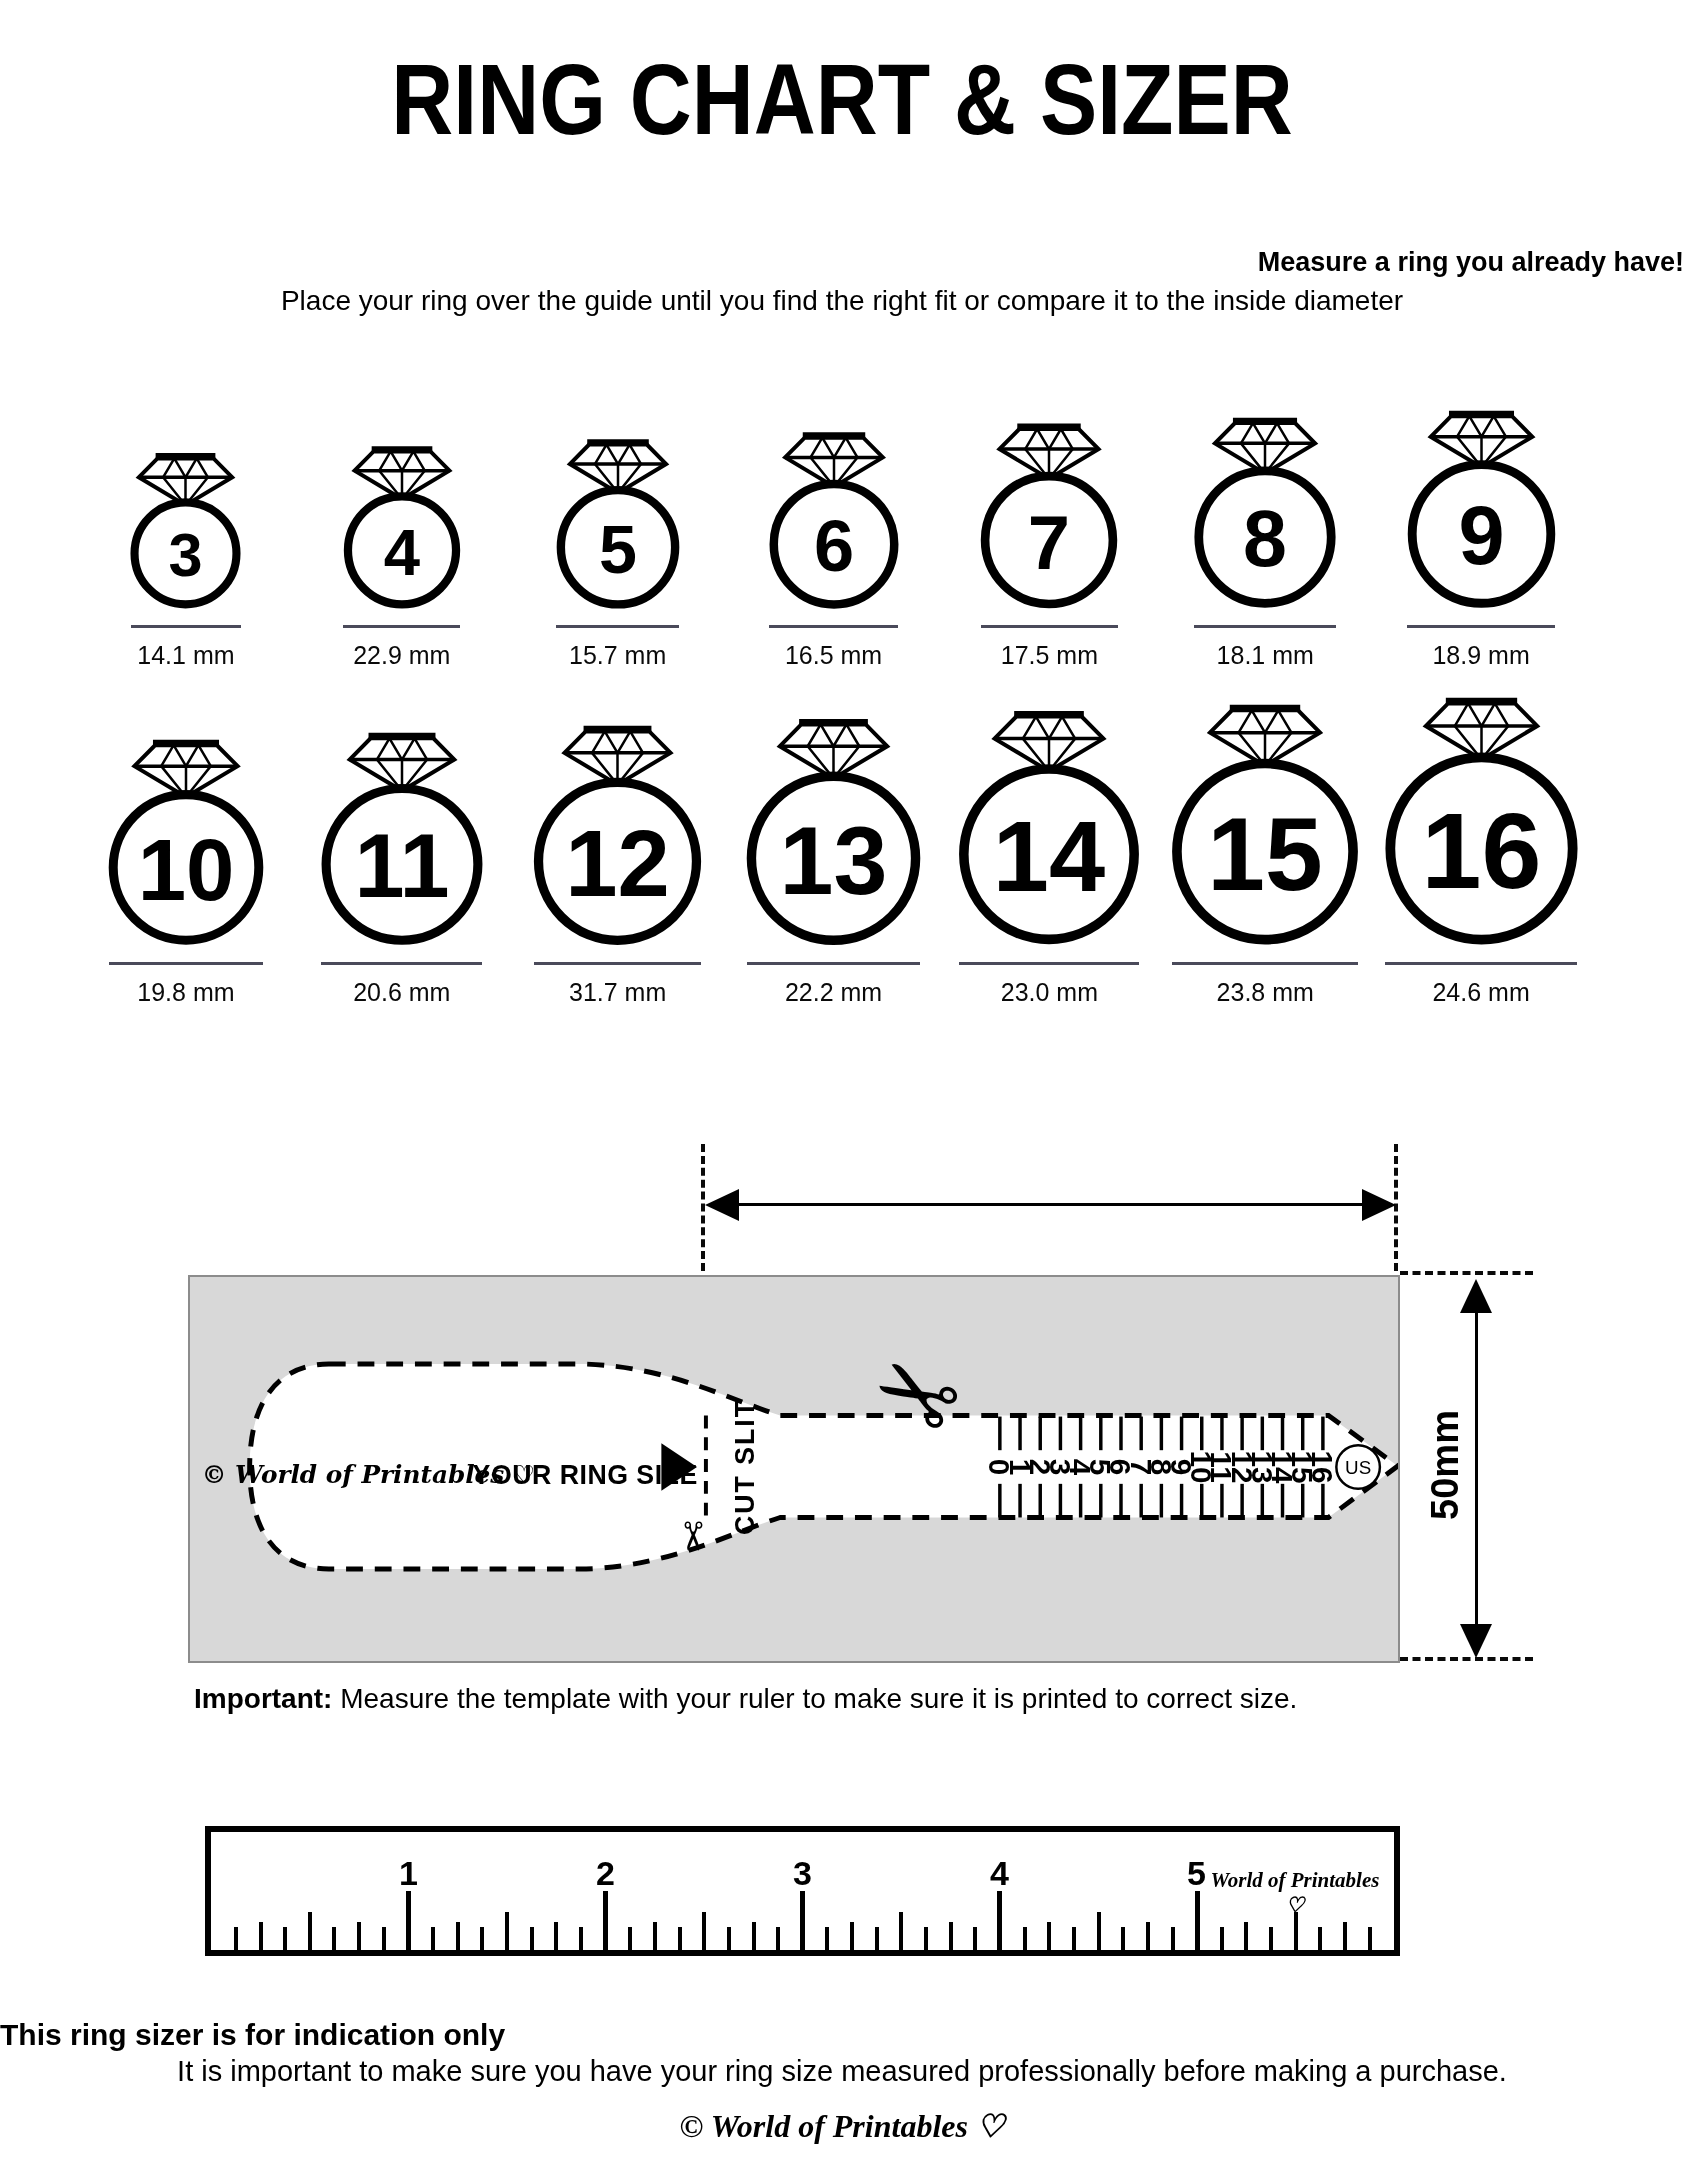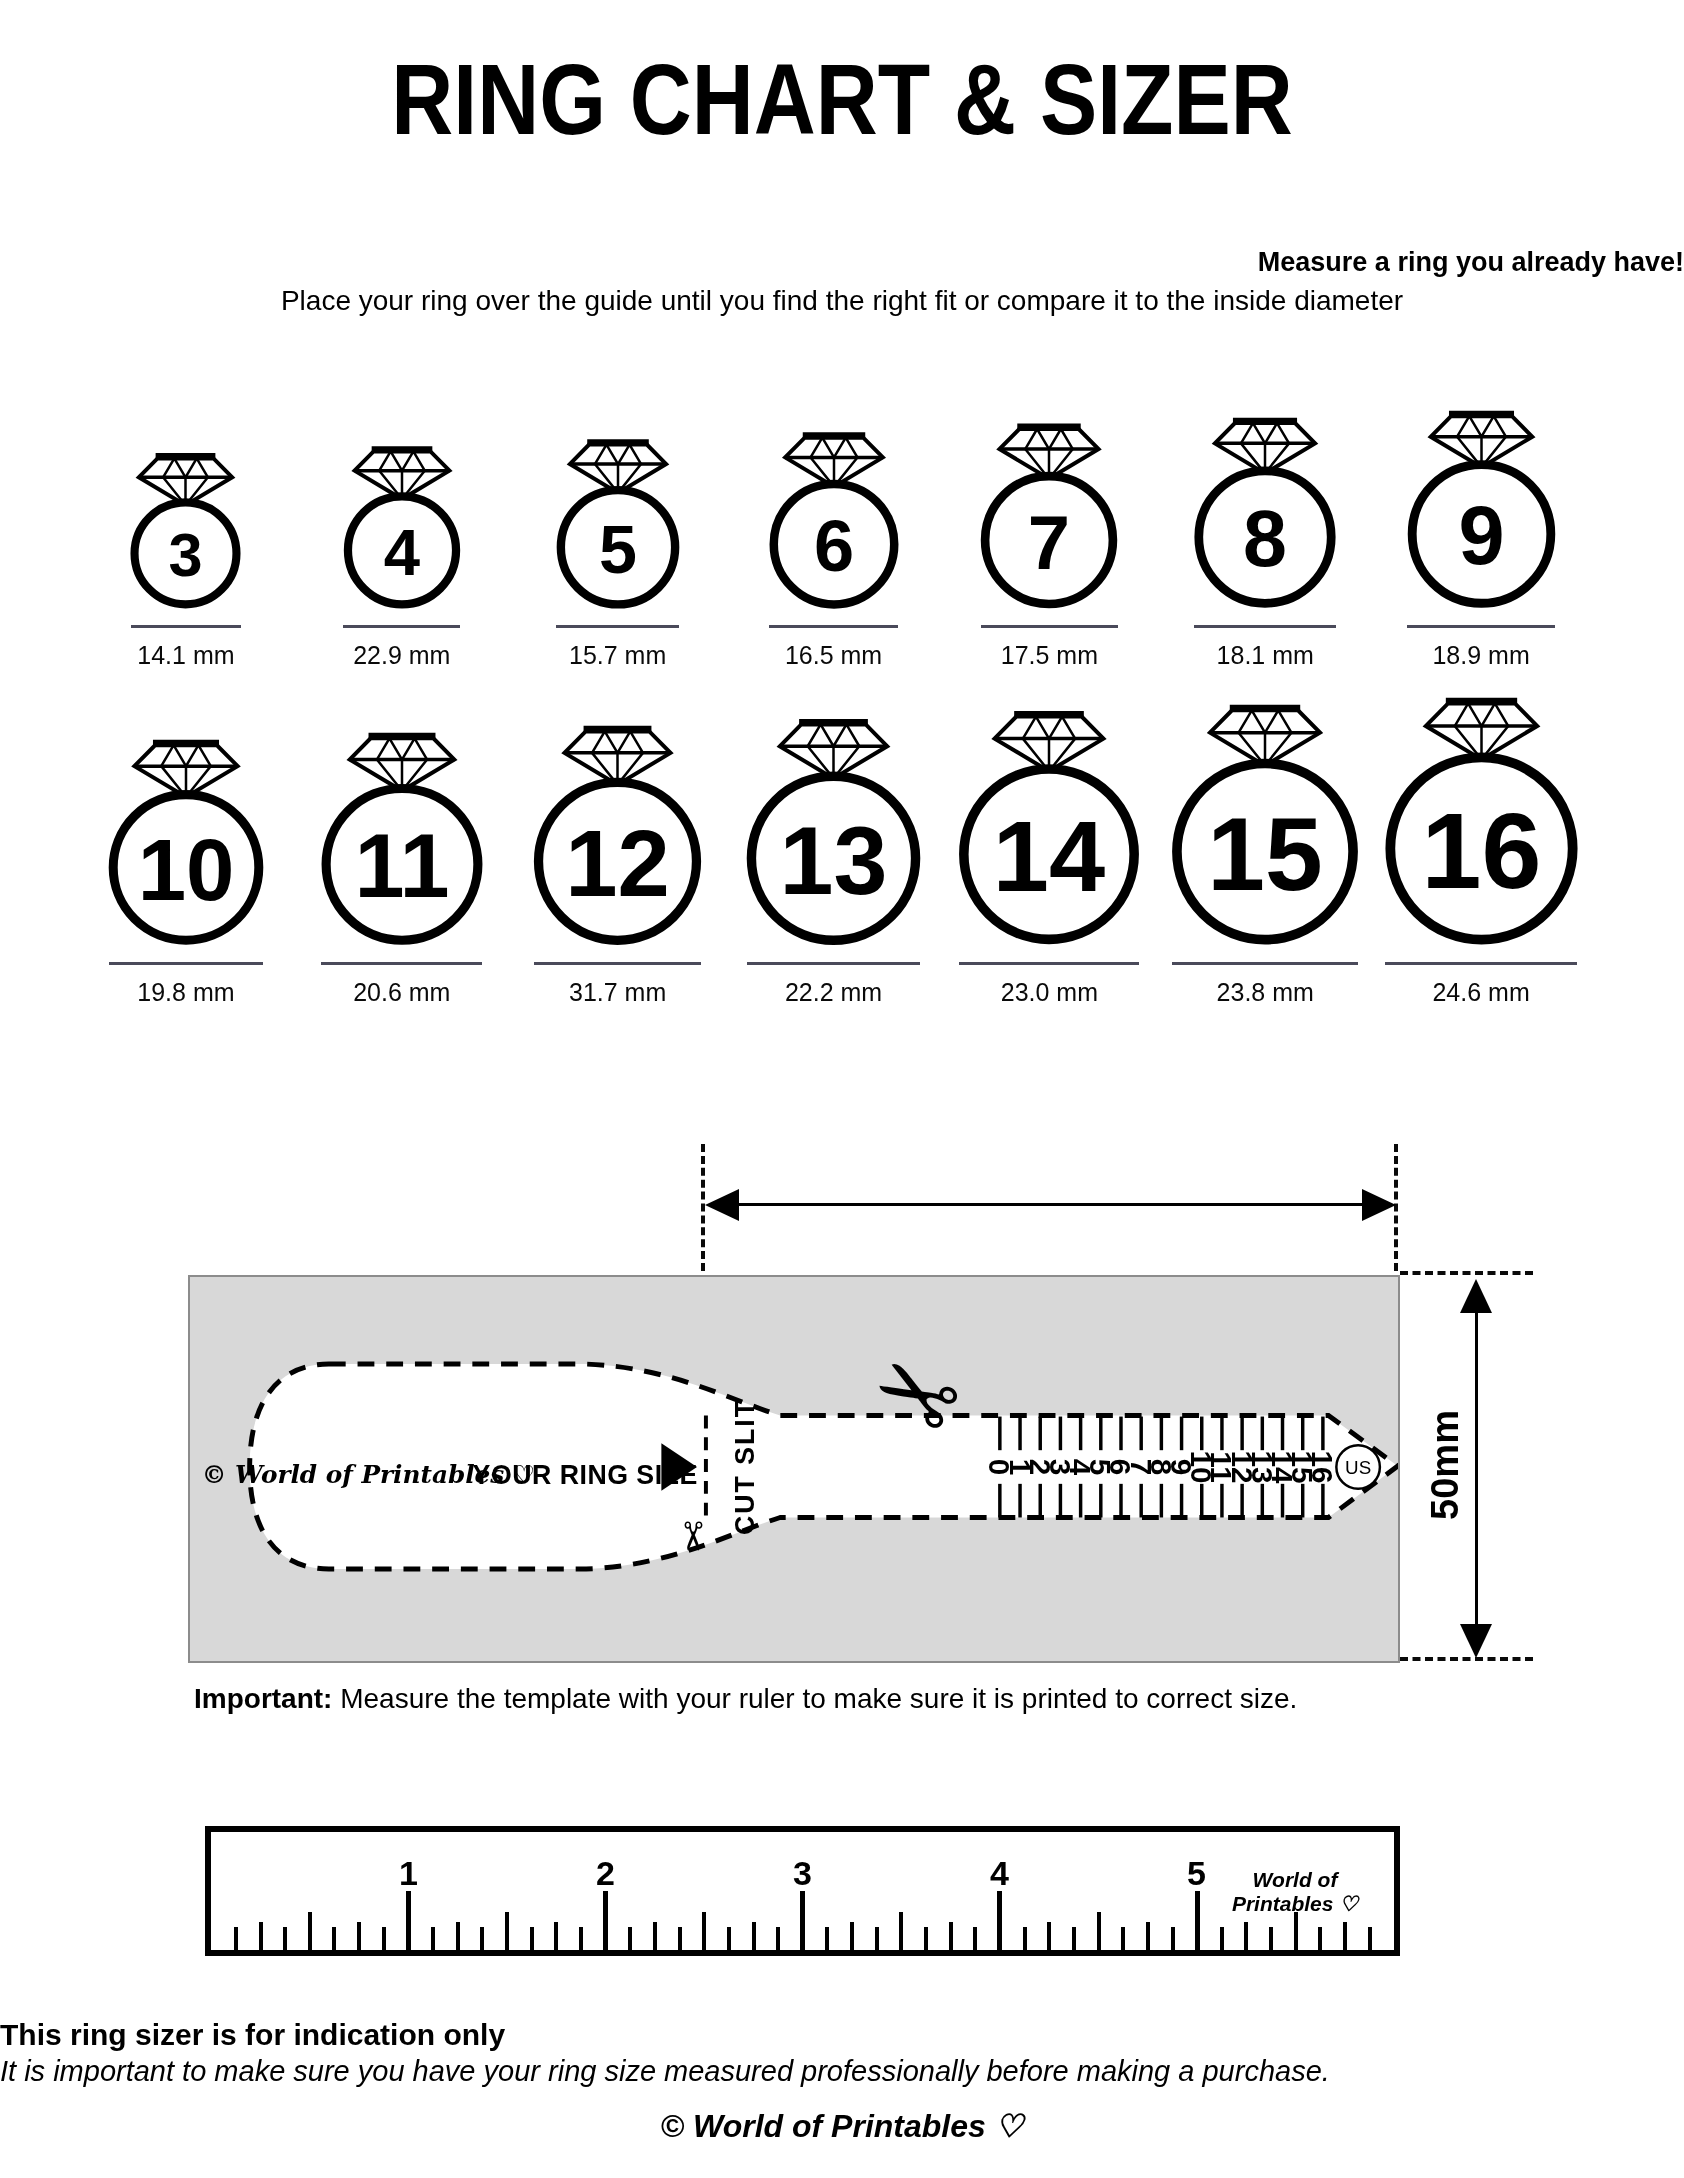--- a/index.html
+++ b/index.html
@@ -33,27 +33,27 @@
              background:#d8d8d8;border:2px solid #8c8c8c;box-sizing:border-box;}
   
   .important{position:absolute;left:194px;top:1683px;width:1287px;font-size:28px;}
   .important .b{font-weight:700;}
   
   .ruler{position:absolute;left:205px;top:1826px;width:1195px;height:130px;
          border:6px solid #000;box-sizing:border-box;background:#fff;}
   .ruler-inner{position:relative;width:100%;height:100%;}
   .r-tick{position:absolute;bottom:0;background:#000;}
   .r-num{position:absolute;width:59px;text-align:center;font-size:34px;font-weight:700;}
-  .script{font-family:Liberation Sans, sans-serif;font-style:italic;}
+  .script{font-family:Liberation Serif, serif;font-style:italic;}
   .ruler-brand{position:absolute;left:990px;top:36px;width:188px;text-align:center;
                font-size:21px;font-weight:700;}
   
   .footer-bold{position:absolute;top:2018px;left:0;width:100%;text-align:left;
                font-size:30px;font-weight:700;}
-  .footer-text{position:absolute;top:2055px;left:0;width:100%;font-size:29px;font-style:italic;}
+  .footer-text{position:absolute;top:2055px;left:0;width:100%;text-align:center;font-size:29px;}
   .footer-brand{position:absolute;top:2107px;left:0;width:100%;text-align:center;
                 font-size:32px;font-weight:700;}
 </style>
 </head>
 <body>
 
 <div class="page">
 
   <div class="title">RING CHART &amp; SIZER</div>
   <div class="intro-bold">Measure a ring you already have!</div>

